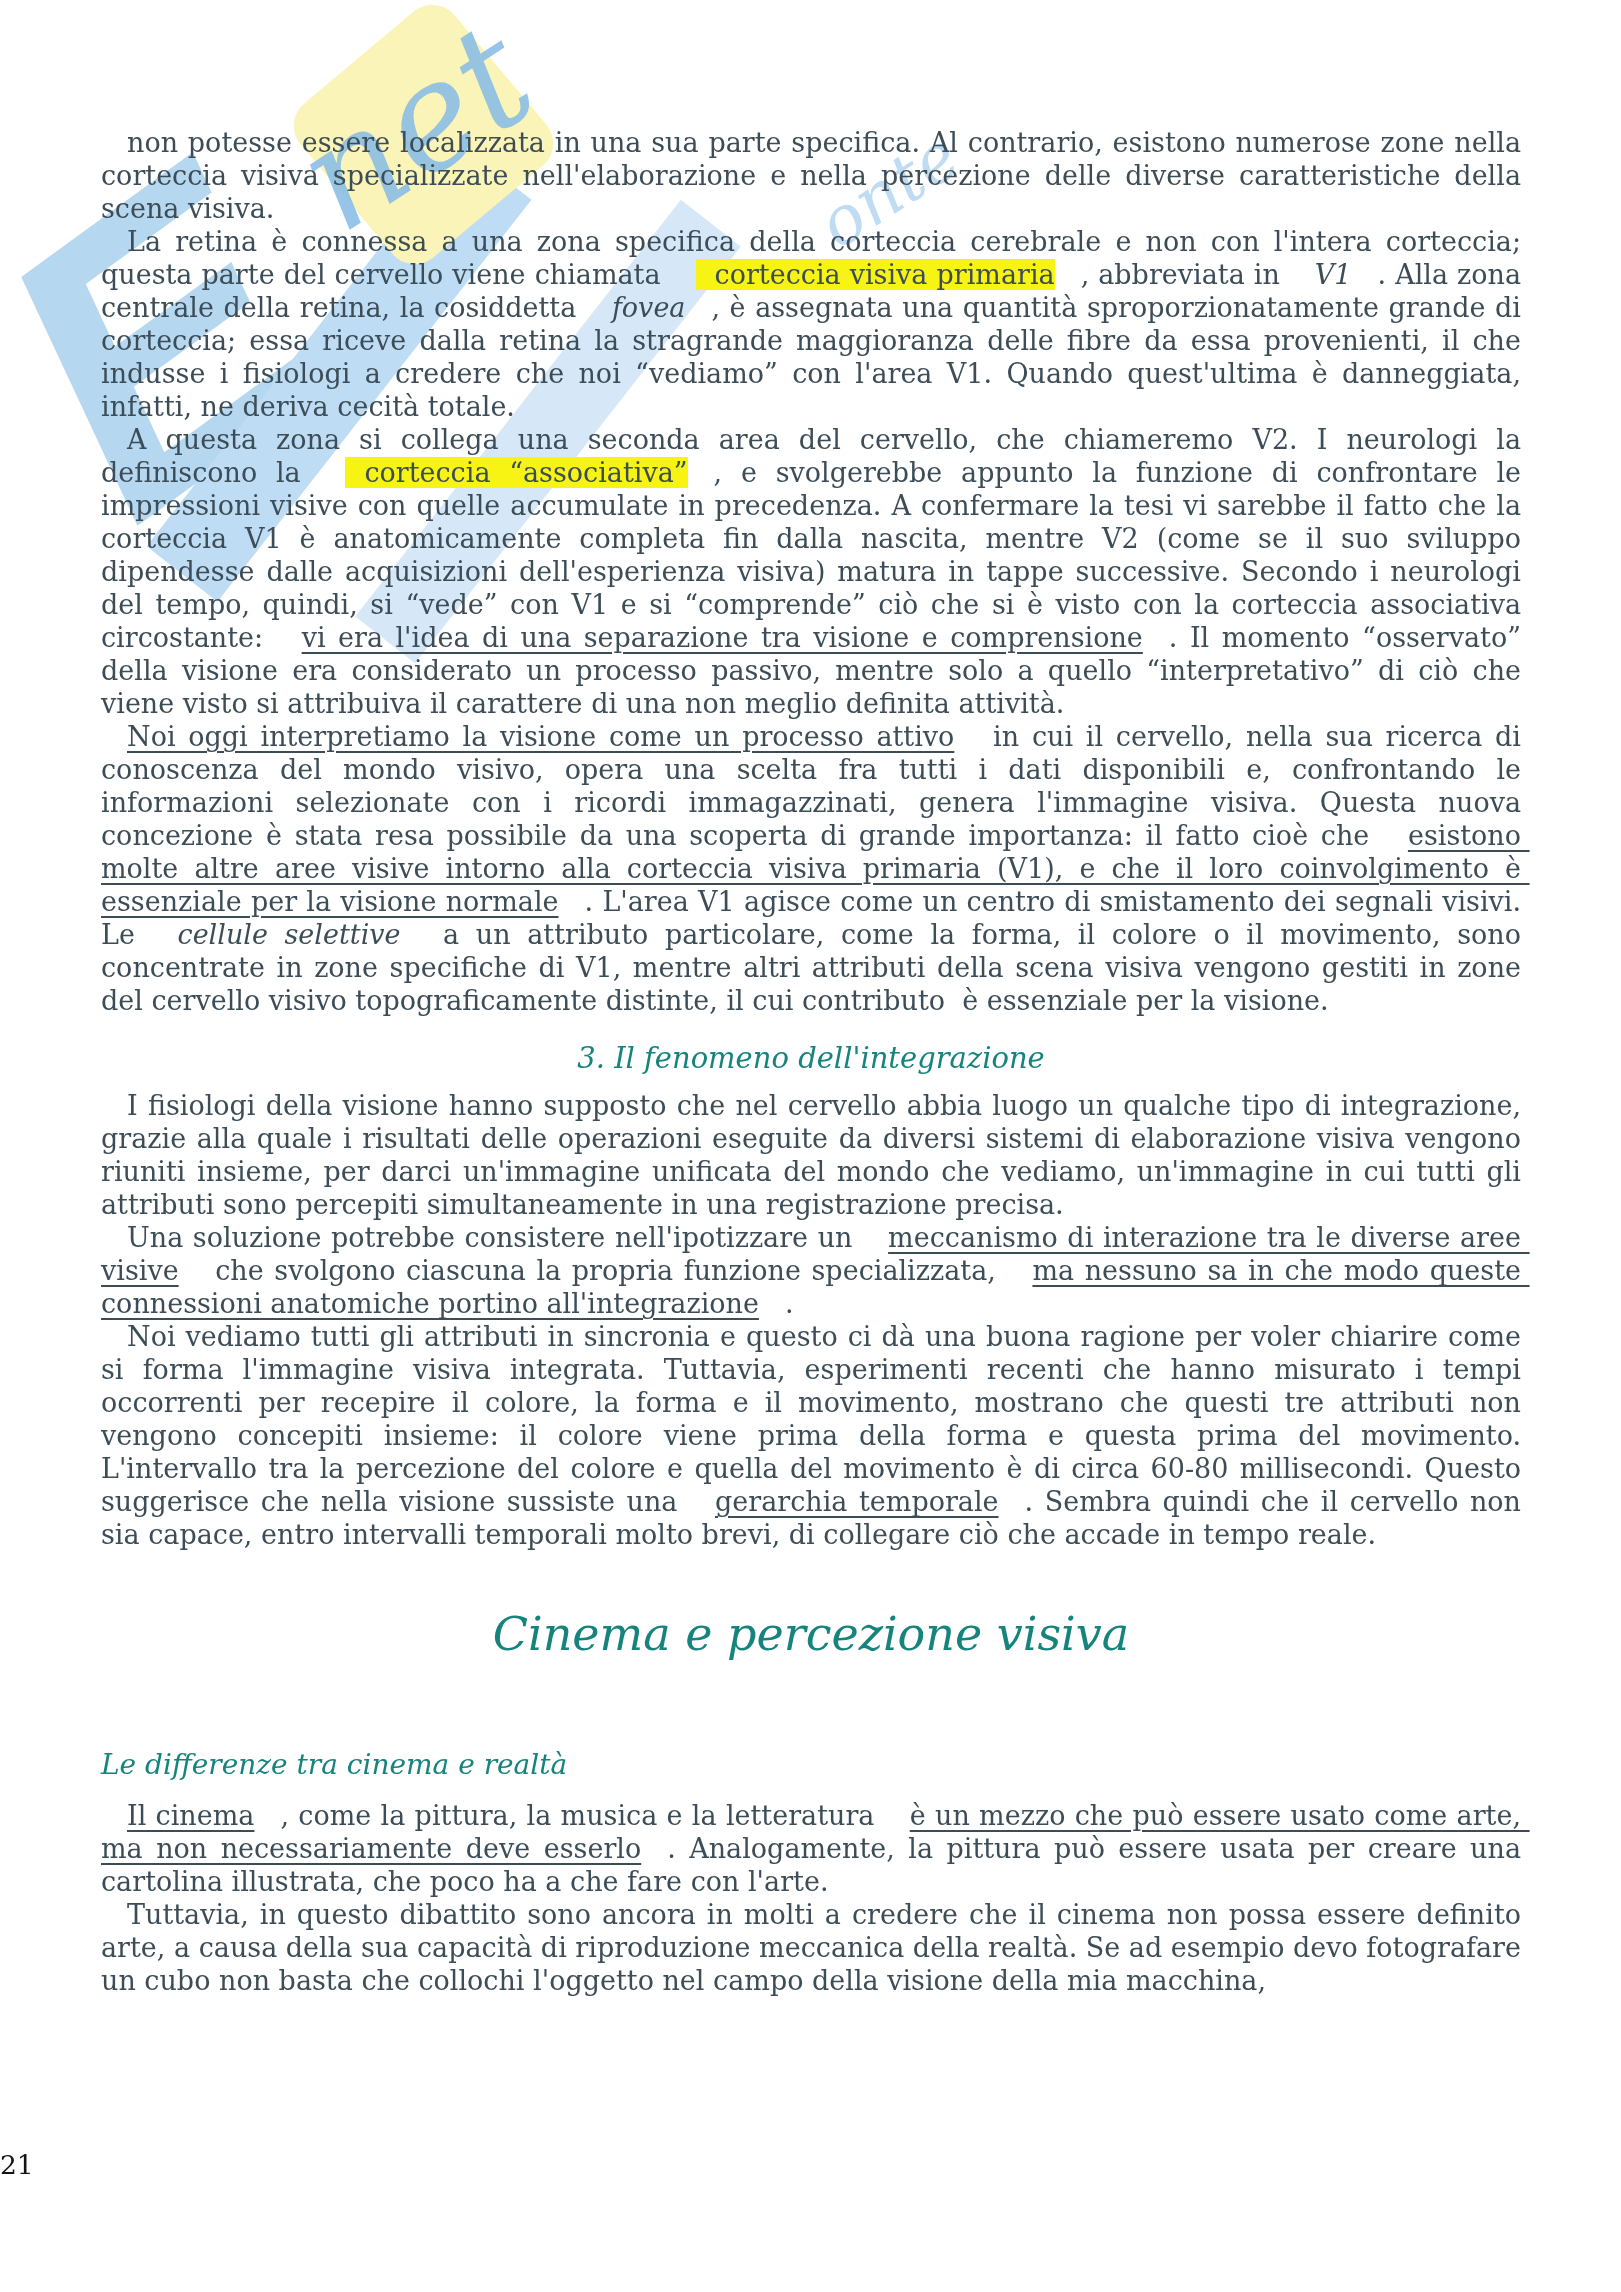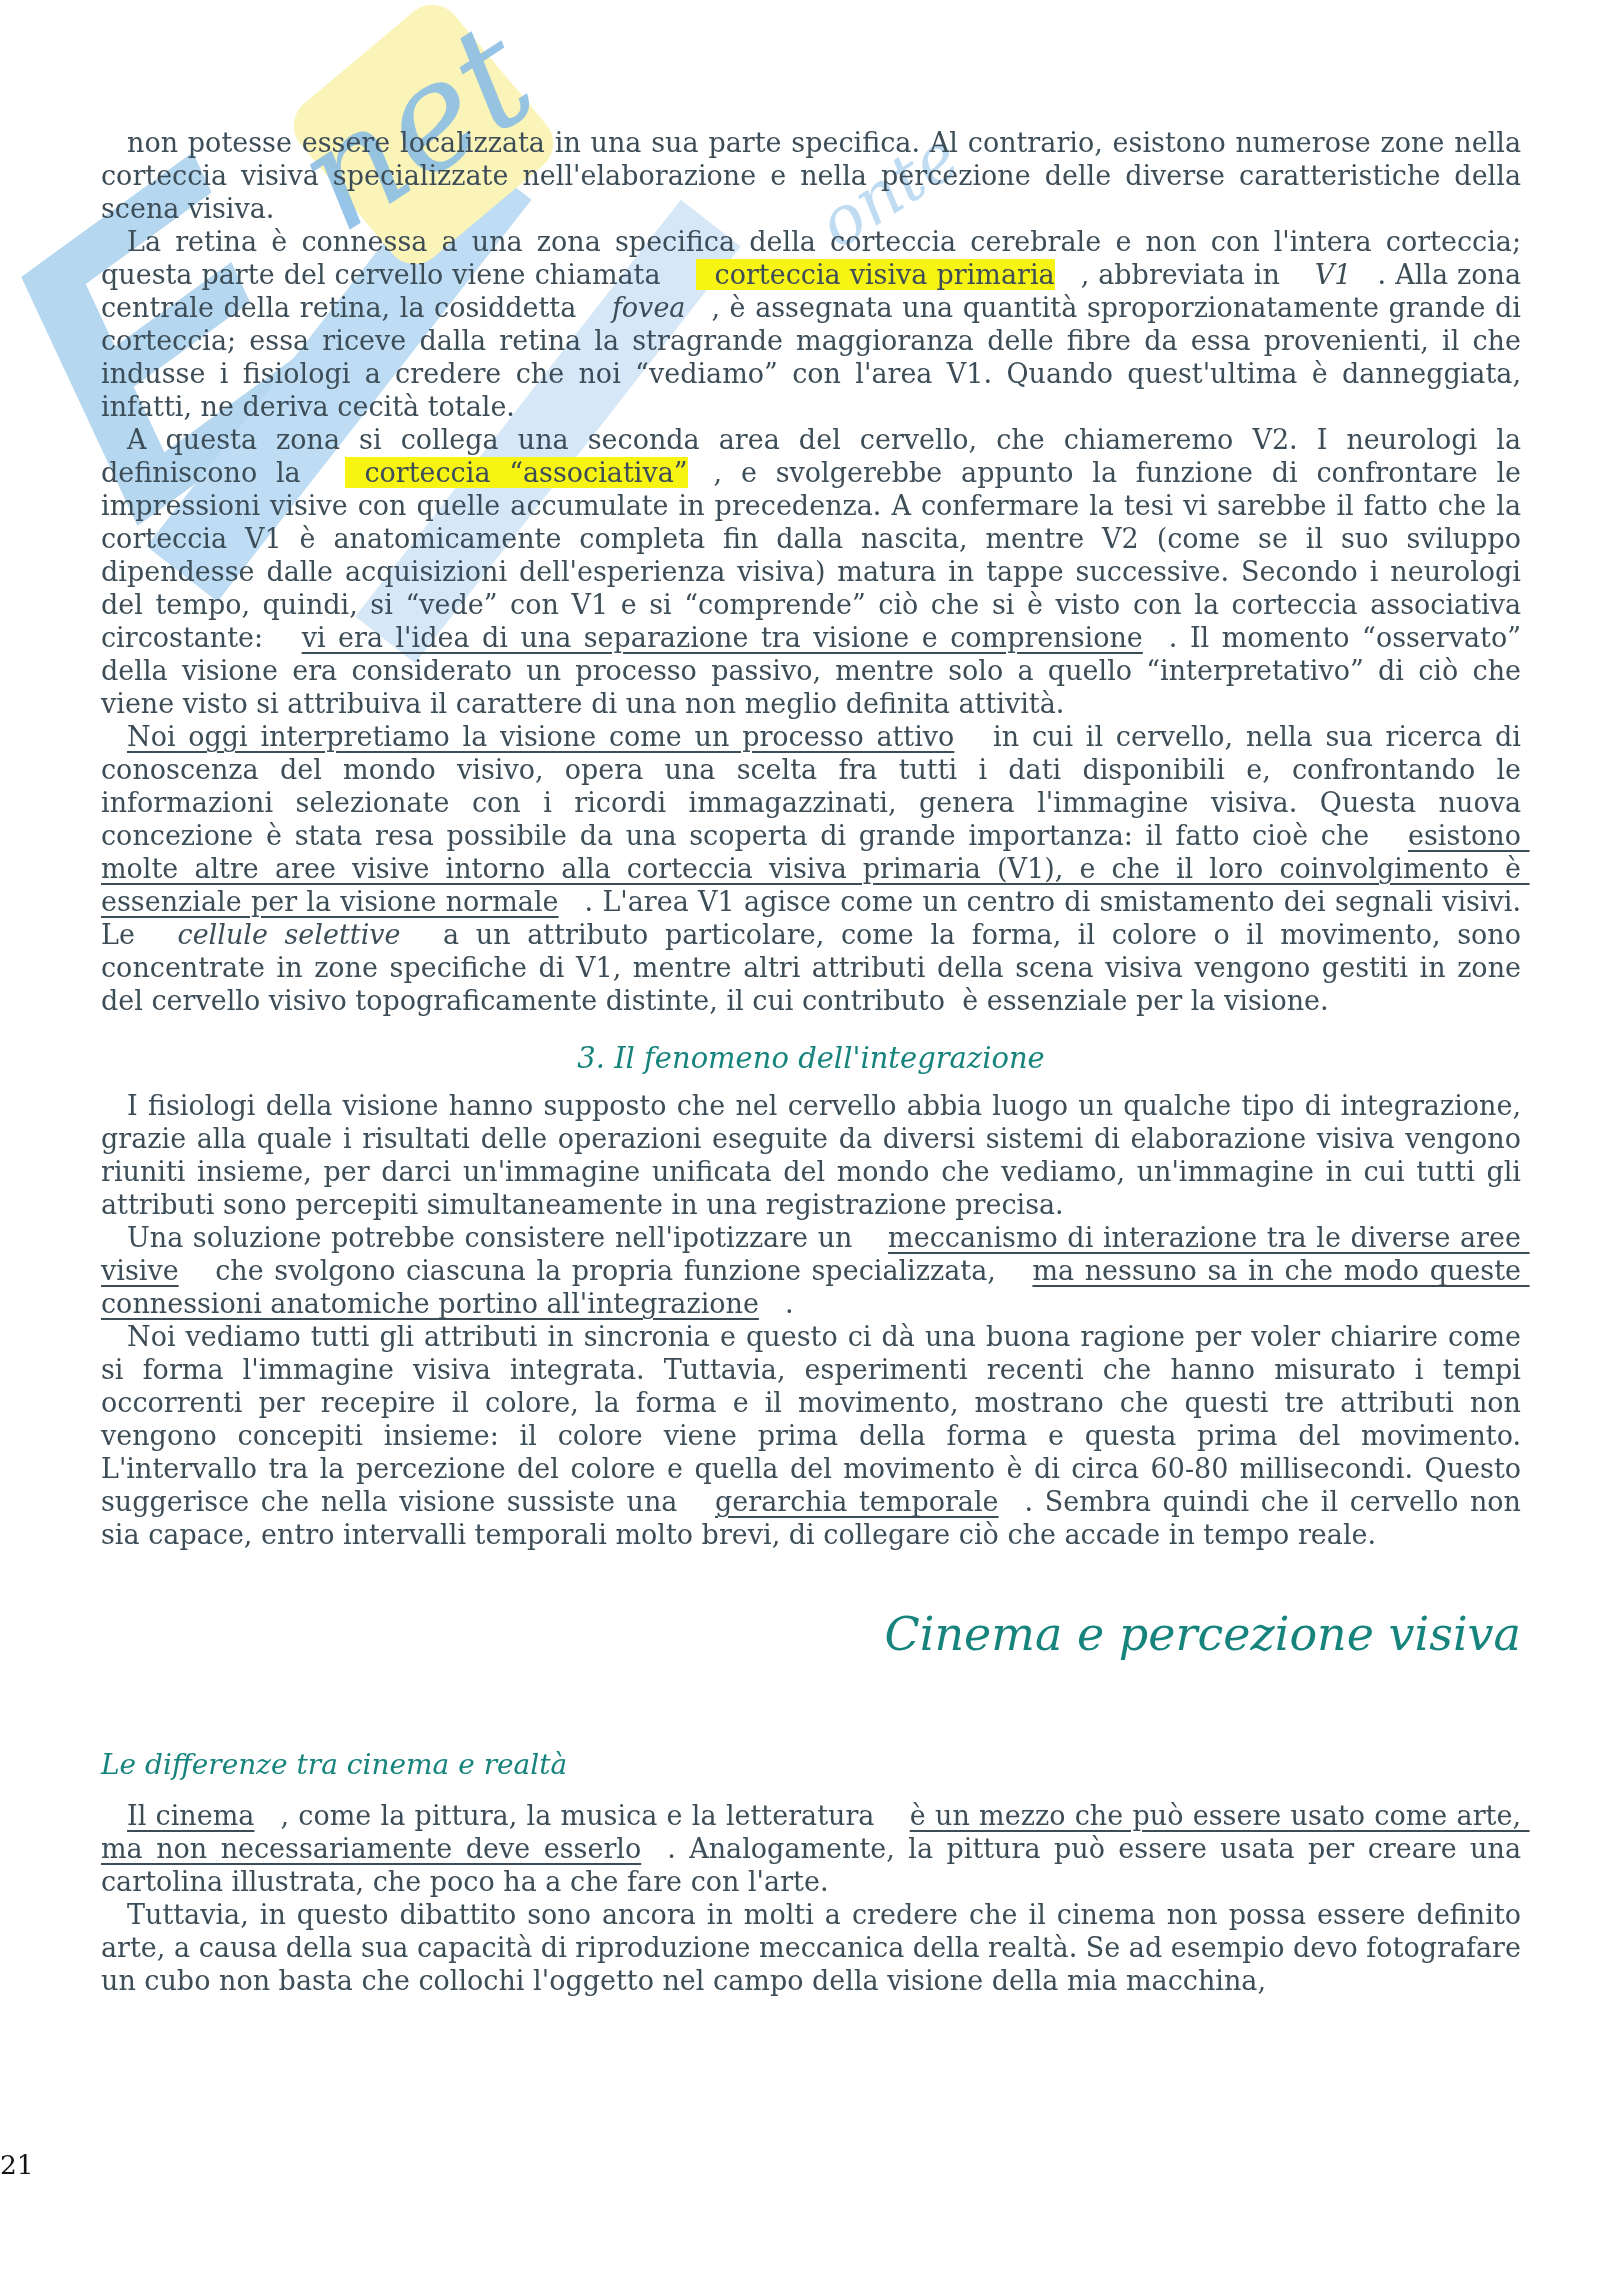--- a/index.html
+++ b/index.html
@@ -42,21 +42,21 @@
   .run{white-space:pre-wrap;margin-left:26px;}
   .hl{background:#f7f414;padding-left:19px;}
   .u{text-decoration:underline;text-underline-offset:4.9px;text-decoration-thickness:2px;}
   .it{font-style:italic;}
   .section-heading{
     color:#16847c;font-style:italic;font-size:29px;line-height:35px;
     margin:23.5px 0 13.7px 0;text-align:center;
   }
   .main-title{
     color:#16847c;font-style:italic;font-size:46px;line-height:55px;
-    margin:56px 0 0 0;text-align:right;
+    margin:56px 0 0 0;text-align:center;
   }
   .sub-heading{
     color:#16847c;font-style:italic;font-size:28px;line-height:37px;
     margin:84px 0 15.7px 0;text-align:left;
   }
   .page-number{
     position:absolute;left:0;right:15px;top:2149px;z-index:2;
     color:#141414;font-size:26.5px;
   }
 </style>

